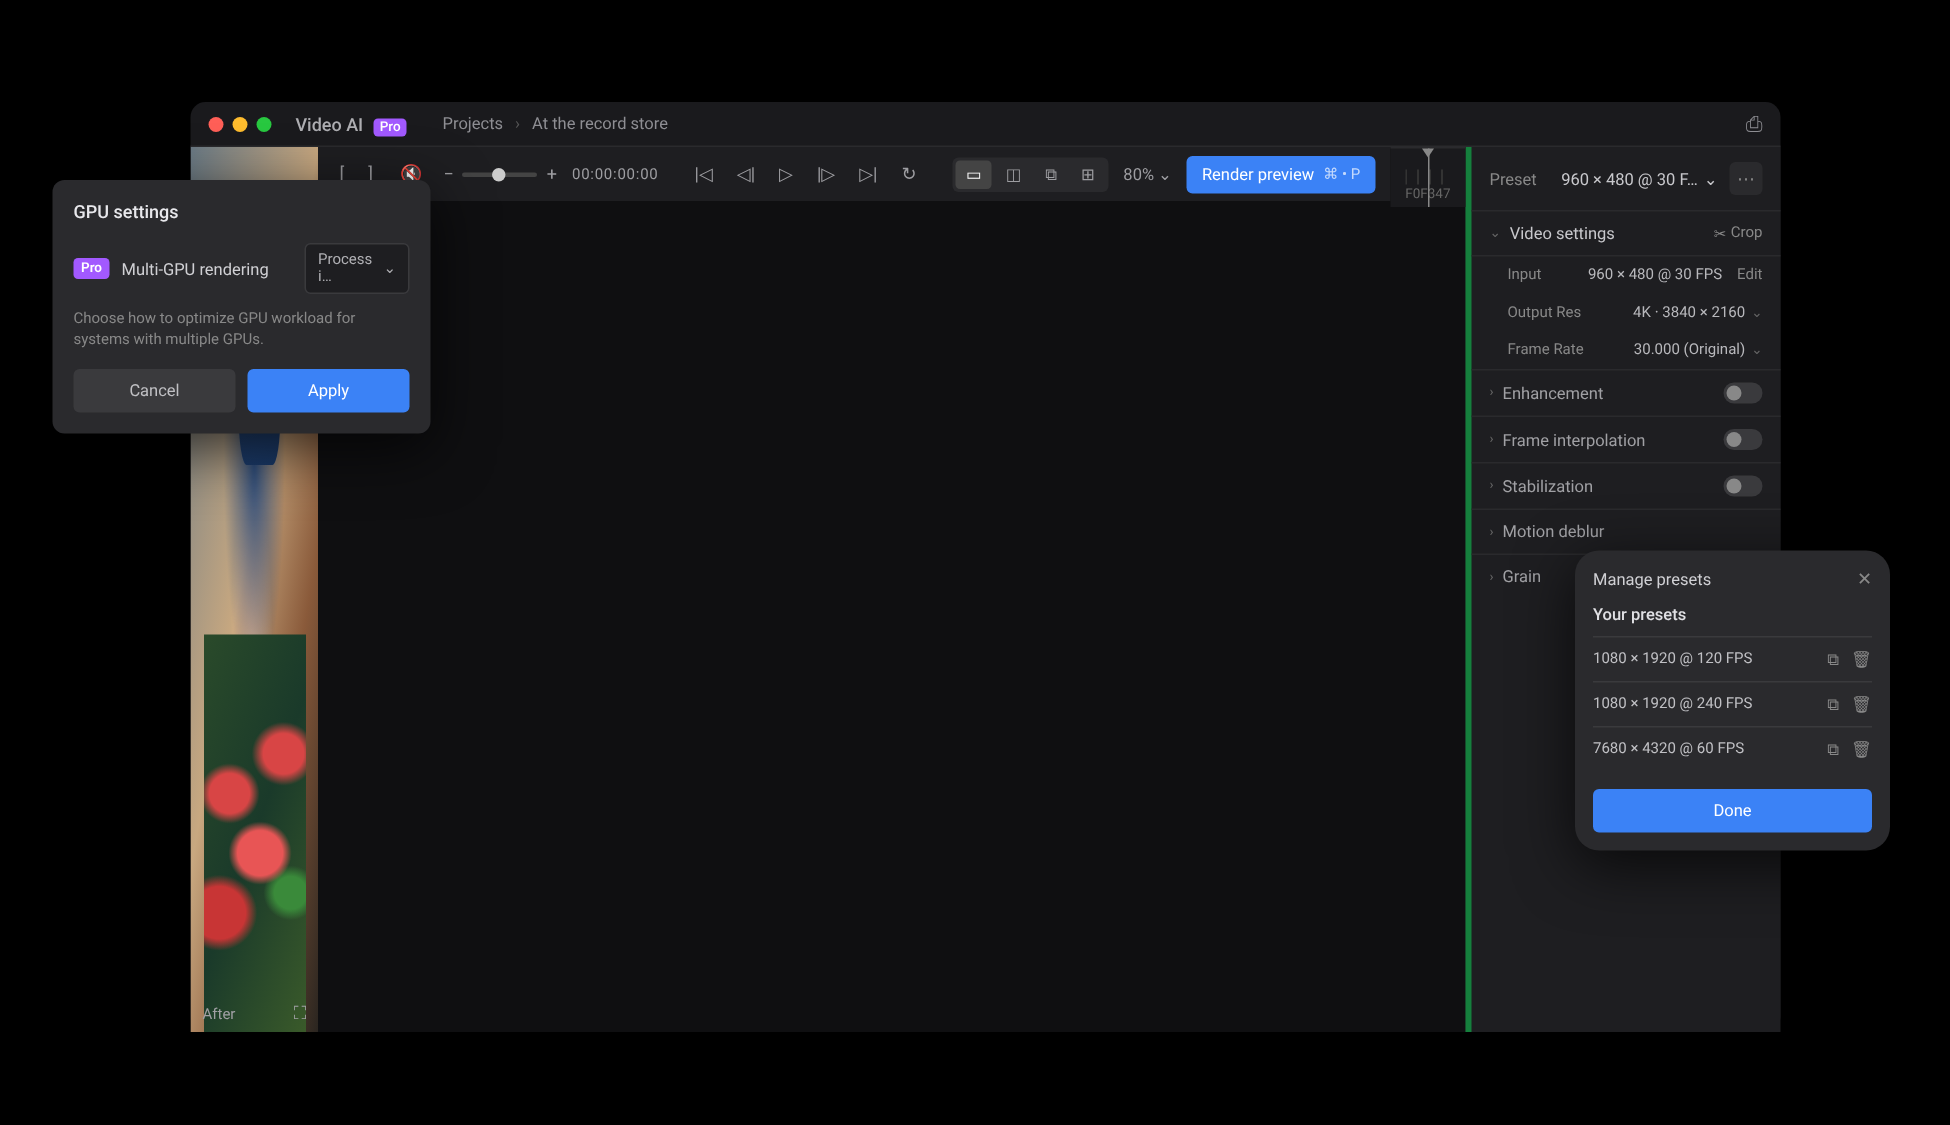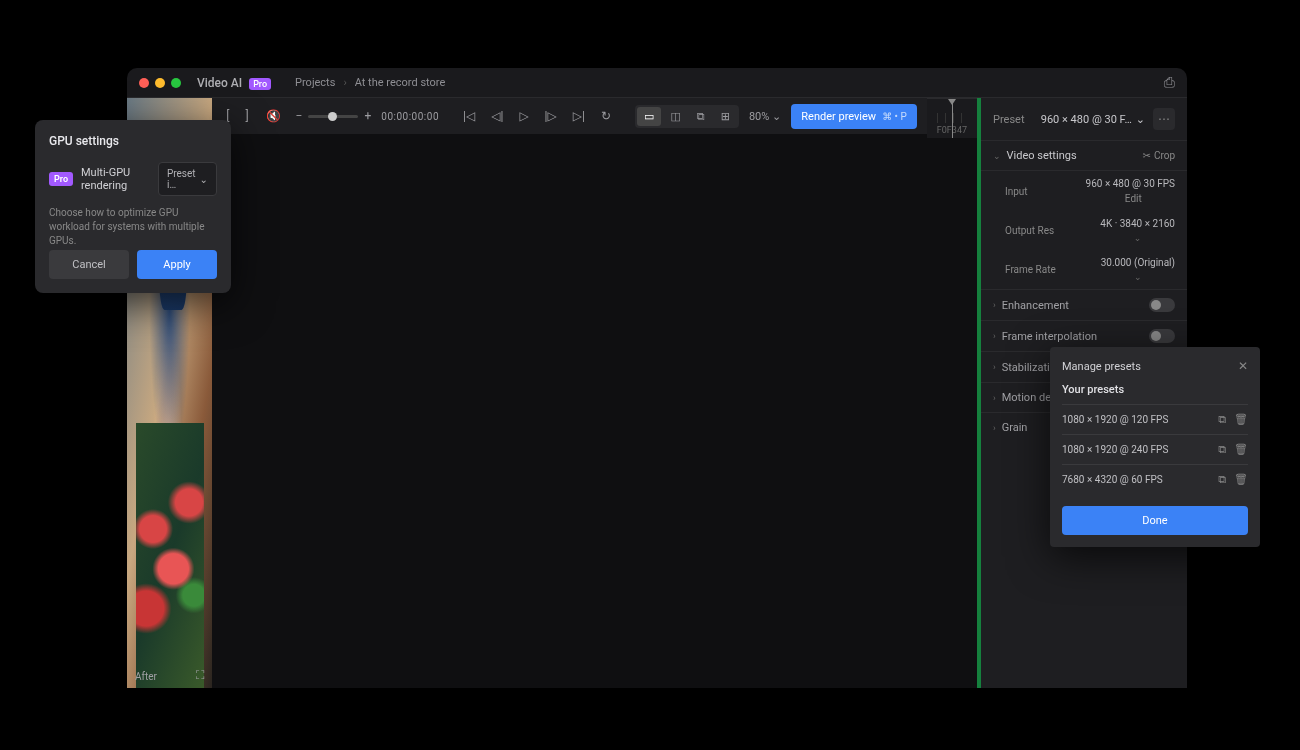--- a/index.html
+++ b/index.html
@@ -79,46 +79,46 @@
 .more-btn { background:#2a2a2d; border:none; color:#888; width:22px; height:22px; border-radius:4px; cursor:pointer; font-size:12px; }
 
 .section-header { display:flex; align-items:center; padding:8px 12px; cursor:pointer; border-bottom:1px solid #2a2a2d; }
 .section-header .chev { margin-right:6px; color:#666; font-size:9px; }
 .section-header .title { color:#c8c8cc; font-size:11px; }
 .section-header .right { margin-left:auto; display:flex; align-items:center; gap:6px; }
 .crop-btn { color:#888; font-size:10px; cursor:pointer; display:flex; align-items:center; gap:3px; }
 
 .setting-row { display:flex; align-items:center; padding:7px 12px 7px 24px;gap:20px; }
 .setting-row .label { color:#888; font-size:10px; }
-.setting-row .val { margin-left:auto; color:#b8b8bc; font-size:10px; display:flex; align-items:center; gap:4px;flex-direction:column; }
+.setting-row .val { margin-left:auto; color:#b8b8bc; font-size:10px; display:flex; align-items:center; gap:4px; }
 .setting-row .caret { color:#666; font-size:9px; }
 .setting-row .edit-link { color:#888; font-size:10px; cursor:pointer; margin-left:6px; }
 
 .collapsible { display:flex; align-items:center; padding:8px 12px; cursor:pointer; border-top:1px solid #2a2a2d; }
 .collapsible .chev { margin-right:6px; color:#666; font-size:9px; }
 .collapsible .title { color:#a0a0a4; font-size:11px; }
 .collapsible .toggle { margin-left:auto; }
 .toggle-switch { width:26px; height:14px; background:#3a3a3d; border-radius:7px; position:relative; cursor:pointer; }
 .toggle-switch::after { content:""; position:absolute; left:2px; top:2px; width:10px; height:10px; background:#888; border-radius:50%; }
 
 
-.gpu-modal { position:absolute; left:35px; top:120px; width:196px; background:#2a2a2d; border-radius:8px; padding:14px; box-shadow:0 10px 40px rgba(0,0,0,.7); }
+.gpu-modal { position:absolute; left:35px; top:120px; width:252px; background:#2a2a2d; border-radius:8px; padding:14px; box-shadow:0 10px 40px rgba(0,0,0,.7); }
 .gpu-modal h3 { color:#e8e8ec; font-size:12px; font-weight:500; margin-bottom:14px; }
 .gpu-row { display:flex; align-items:center; gap:8px; margin-bottom:10px; }
 .pro-badge { background:#a259ff; color:#fff; font-size:9px; padding:2px 5px; border-radius:3px; font-weight:600; }
 .gpu-label { color:#d0d0d4; font-size:11px; }
 .gpu-select { margin-left:auto; background:#1e1e21; border:1px solid #3a3a3d; color:#b0b0b4; font-size:10px; padding:5px 8px; border-radius:4px; cursor:pointer; display:flex; align-items:center; gap:4px; max-width:70px; }
-.gpu-desc { color:#888; font-size:10px; line-height:1.4; margin-bottom:2px; }
+.gpu-desc { color:#888; font-size:10px; line-height:1.4; margin-bottom:12px; }
 .gpu-buttons { display:flex; gap:8px; }
 .gpu-buttons button { flex:1; padding:8px 0; border:none; border-radius:4px; font-size:11px; cursor:pointer; }
 .btn-cancel { background:#3a3a3d; color:#c0c0c4; }
 .btn-apply { background:#3b82f6; color:#fff; }
 
 
-.presets-popover { position:absolute; right:40px; top:347px; width:210px; background:#2a2a2d; border-radius:4px; padding:12px; box-shadow:0 10px 40px rgba(0,0,0,.7); }
+.presets-popover { position:absolute; right:40px; top:367px; width:210px; background:#2a2a2d; border-radius:16px; padding:12px; box-shadow:0 10px 40px rgba(0,0,0,.7); }
 .presets-popover .pop-header { display:flex; align-items:center; margin-bottom:10px; }
 .presets-popover .pop-title { color:#d0d0d4; font-size:11px; }
 .presets-popover .close-btn { margin-left:auto; color:#888; cursor:pointer; font-size:12px; }
 .presets-popover .sub { color:#e0e0e4; font-size:11px; font-weight:500; margin-bottom:8px; }
 .preset-item { display:flex; align-items:center; padding:8px 0; border-top:1px solid #3a3a3d; }
 .preset-item .name { color:#c0c0c4; font-size:10px; }
 .preset-item .actions { margin-left:auto; display:flex; gap:8px; }
 .preset-item .ic { color:#888; cursor:pointer; font-size:11px; }
 .done-btn { width:100%; background:#3b82f6; color:#fff; border:none; padding:8px 0; border-radius:4px; font-size:11px; cursor:pointer; margin-top:12px; }
 
@@ -284,21 +284,21 @@
     </div>
   </div>
 </div>
 
 <div class="gpu-modal">
   <h3>GPU settings</h3>
   <div class="gpu-row">
     <span class="pro-badge">Pro</span>
     <span class="gpu-label">Multi-GPU rendering</span>
     <span class="gpu-select">
-      <span>Preset i…</span>
+      <span>Process i…</span>
       <span class="chev-down"></span>
     </span>
   </div>
   <p class="gpu-desc">Choose how to optimize GPU workload for systems with multiple GPUs.</p>
   <div class="gpu-buttons">
     <button class="btn-cancel">Cancel</button>
     <button class="btn-apply">Apply</button>
   </div>
 </div>
 

